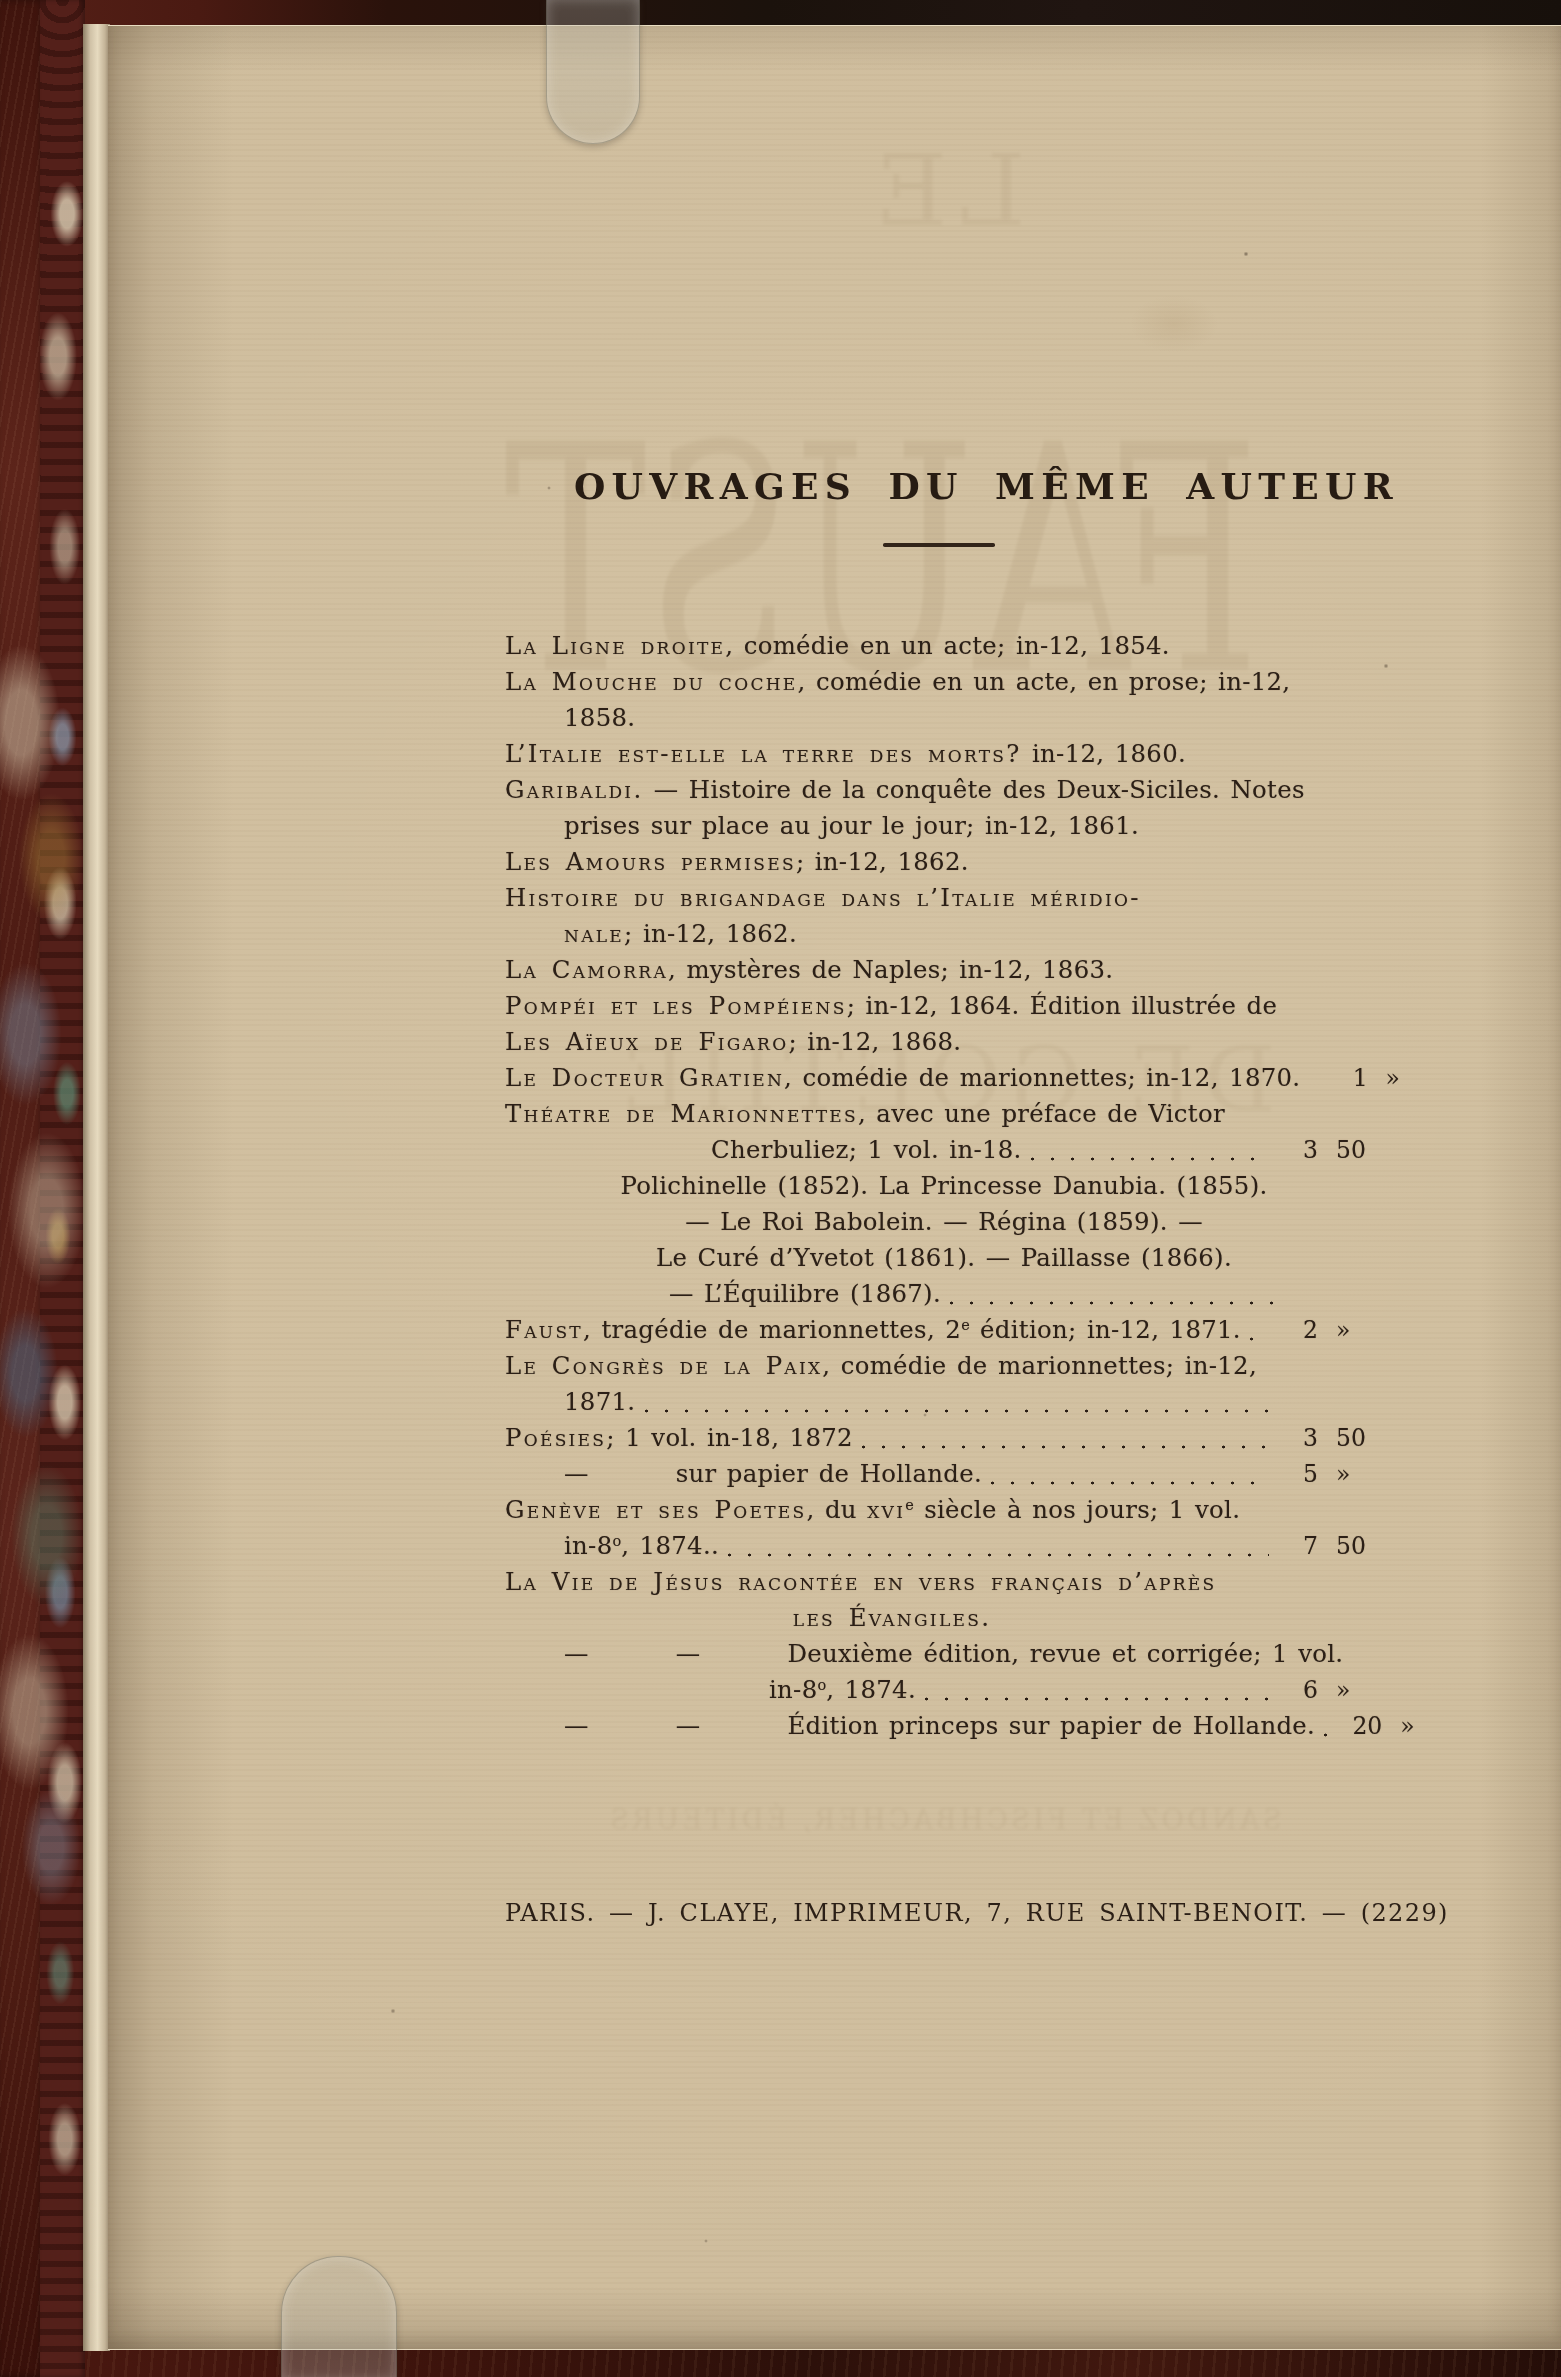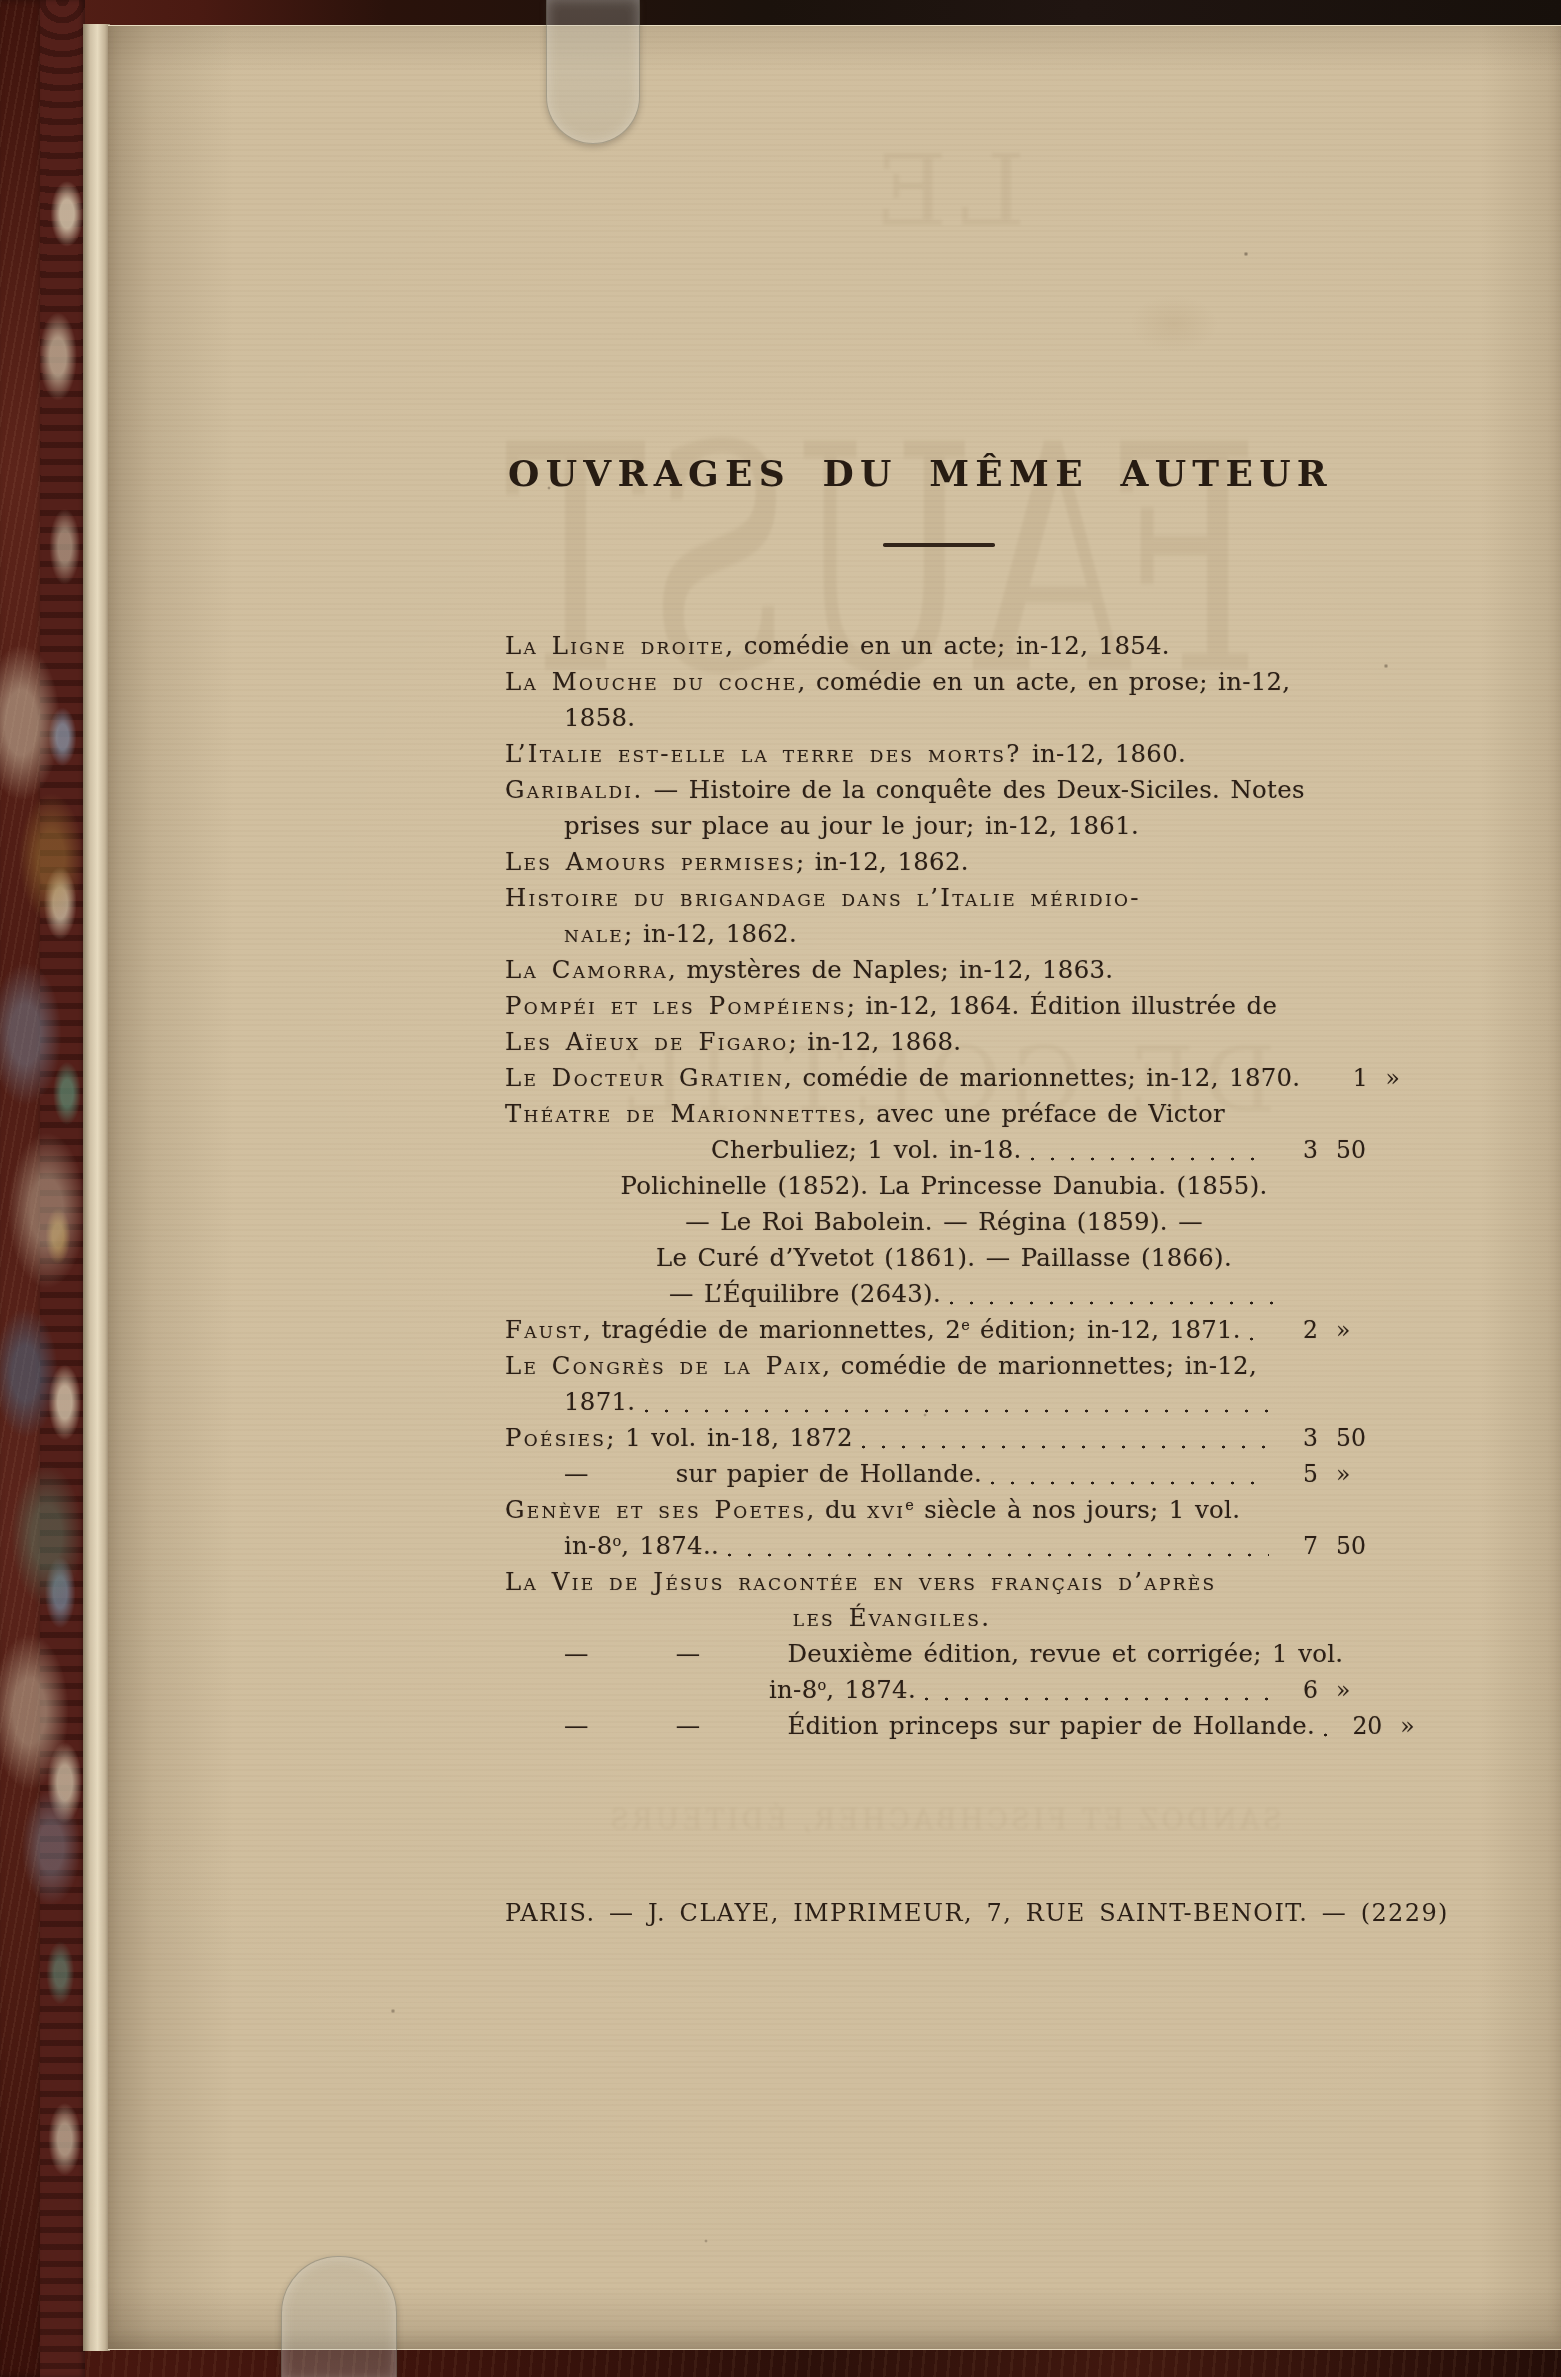--- a/index.html
+++ b/index.html
@@ -86,22 +86,22 @@
   }
   
   .ghost{position:absolute;left:397px;width:878px;text-align:center;color:#8d7450;
          transform:scaleX(-1);filter:blur(1.8px);pointer-events:none;white-space:nowrap;}
   .ghost-top{top:107px;font-size:99px;letter-spacing:12.6px;opacity:0.09;}
   .ghost-big{top:361px;font-size:298px;opacity:0.11;transform:scaleX(-0.72) scaleY(1.05);}
   .ghost-mid{top:1001px;font-size:90px;letter-spacing:9px;opacity:0.08;}
   .ghost-bottom{top:1778px;font-size:27px;letter-spacing:3.6px;opacity:0.10;}
   
   .title{
-    position:absolute;left:397px;top:423px;width:878px;margin:3px;
-    text-align:left;font-size:36px;font-weight:700;letter-spacing:6.3px;word-spacing:12.6px;
+    position:absolute;left:397px;top:423px;width:878px;margin:16px;
+    text-align:right;font-size:36px;font-weight:700;letter-spacing:6.3px;word-spacing:12.6px;
     color:#271c13;white-space:nowrap;
   }
   .title-rule{
     position:absolute;left:775px;top:517px;width:112px;height:3.6px;background:#33251a;border-radius:1.8px;
   }
   .entries{position:absolute;left:397px;top:602px;width:878px;}
   .line{display:flex;align-items:baseline;height:36px;line-height:36px;
         white-space:nowrap;font-size:24.4px;color:#2b1f16;
         text-shadow:0 0 0.9px rgba(43,31,22,0.35);}
   .line.ind-1{padding-left:59px;}
@@ -214,21 +214,21 @@
         <div class="line ind-c">
           <span><span class="p-r">Polichinelle (1852). La Princesse Danubia. (1855).</span></span>
         </div>
         <div class="line ind-c">
           <span><span class="p-r">— Le Roi Babolein. — Régina (1859). —</span></span>
         </div>
         <div class="line ind-c">
           <span><span class="p-r">Le Curé d’Yvetot (1861). — Paillasse (1866).</span></span>
         </div>
         <div class="line ind-2">
-          <span><span class="p-r">— L’Équilibre (2643).</span></span>
+          <span><span class="p-r">— L’Équilibre (1867).</span></span>
           <span class="leader dotted"></span>
           <span class="price"></span>
         </div>
         <div class="line ind-0">
           <span><span class="p-sc">Faust</span><span class="p-r">, tragédie de marionnettes, 2</span><span class="p-sup">e</span><span class="p-r"> édition; in-12, 1871.</span></span>
           <span class="leader dotted"></span>
           <span class="price">
             <span class="pf">2</span>
             <span class="pu">»</span>
           </span>

